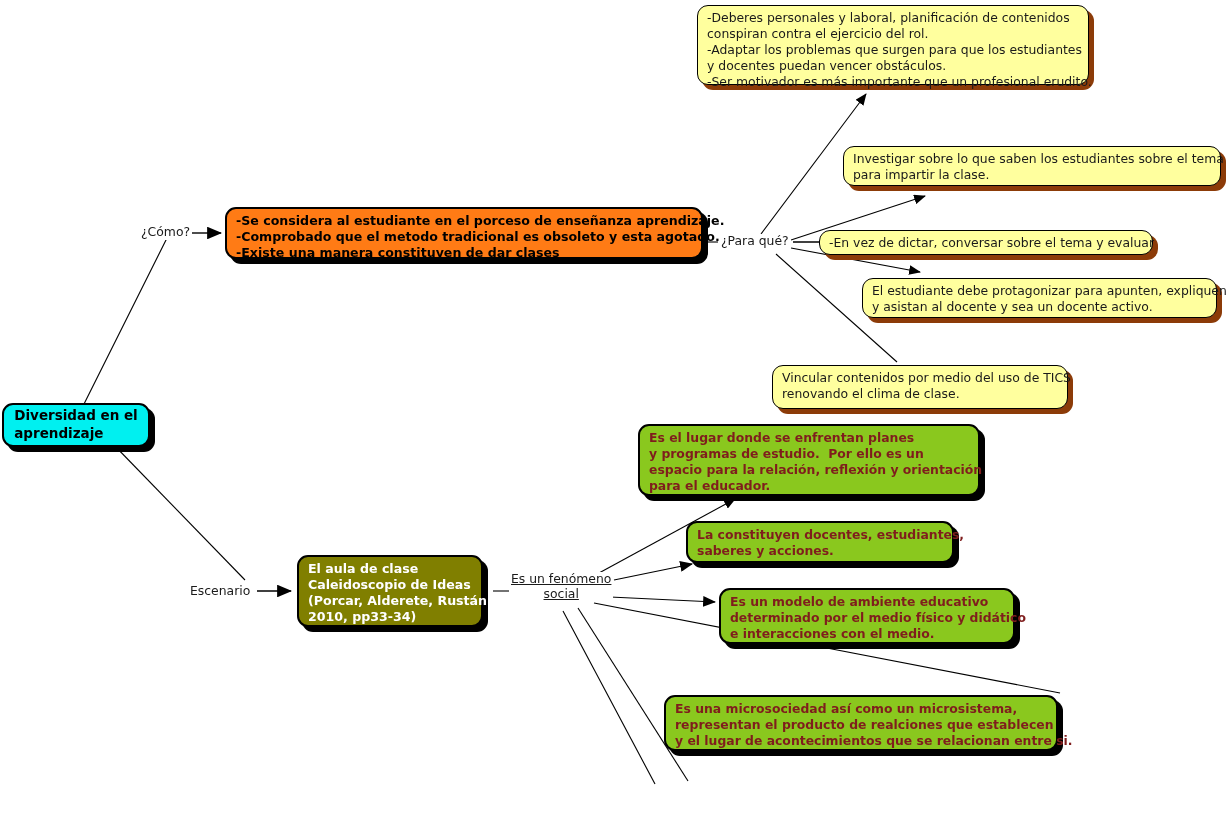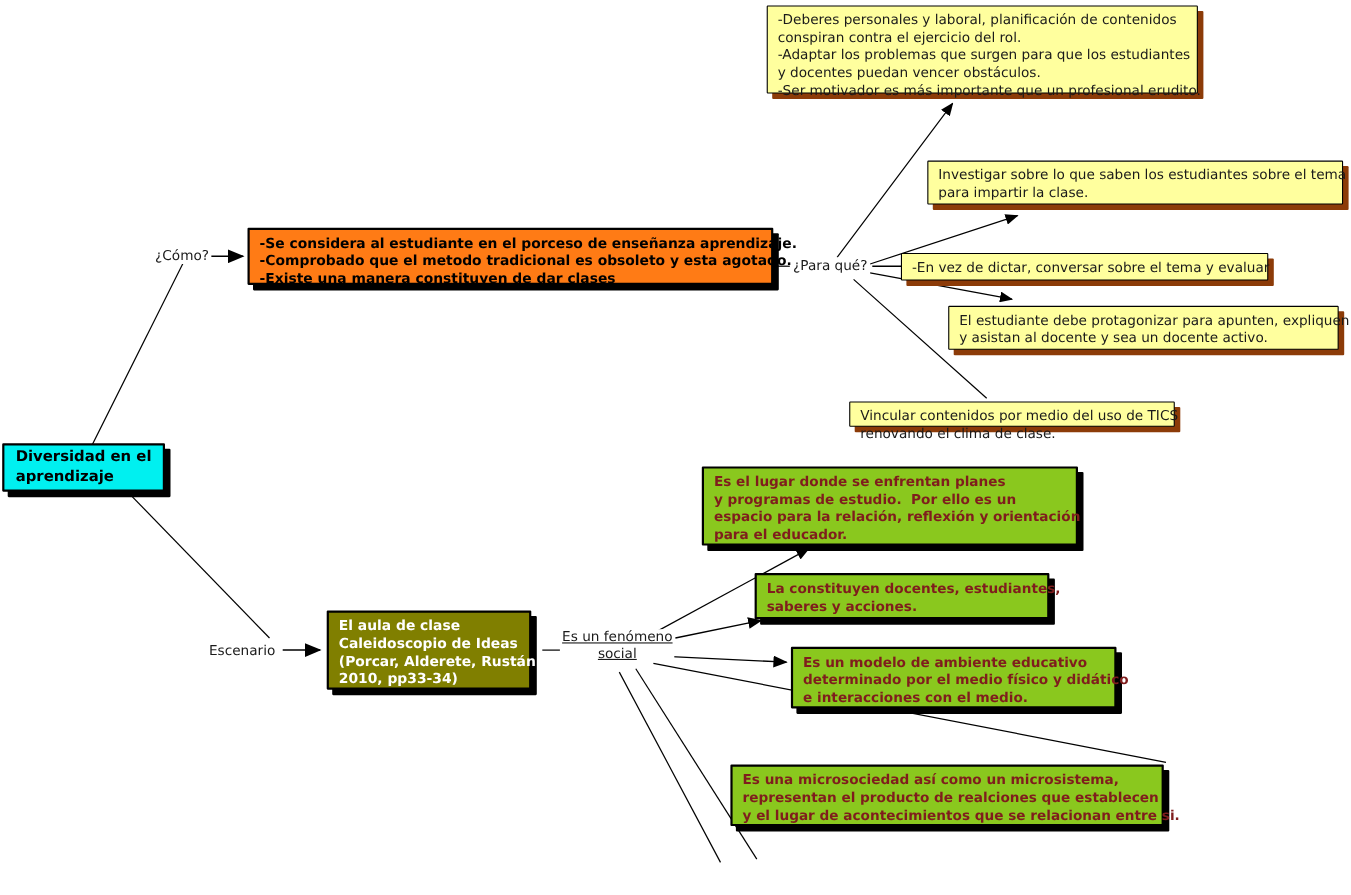--- a/index.html
+++ b/index.html
@@ -21,21 +21,21 @@
     position: absolute;
     left: 0;
     top: 0;
     width: 1228px;
     height: 814px;
     pointer-events: none;
   }
   .node {
     position: absolute;
     box-sizing: border-box;
-    border-radius: 1px;
+    border-radius: 11px;
     padding: 4px 9px 5px 9px;
     font-size: 12.5px;
     line-height: 1.28;
     white-space: pre;
     z-index: 5;
   }
   
   .node.root {
     background: #00f0f0;
     border: 2px solid #000000;
@@ -151,21 +151,21 @@
 -Ser motivador es más importante que un profesional erudito.</div>
 
   <div class="node yellow" style="left:843px; top:146px; width:378px; height:40px;">Investigar sobre lo que saben los estudiantes sobre el tema
 para impartir la clase.</div>
 
   <div class="node yellow" style="left:819px; top:230px; width:334px; height:25px;">-En vez de dictar, conversar sobre el tema y evaluar</div>
 
   <div class="node yellow" style="left:862px; top:278px; width:355px; height:40px;">El estudiante debe protagonizar para apunten, expliquen
 y asistan al docente y sea un docente activo.</div>
 
-  <div class="node yellow" style="left:772px; top:365px; width:296px; height:23px;">Vincular contenidos por medio del uso de TICS
+  <div class="node yellow" style="left:772px; top:365px; width:296px; height:44px;">Vincular contenidos por medio del uso de TICS
 renovando el clima de clase.</div>
 
   <div class="node green" style="left:638px; top:424px; width:342px; height:72px;">Es el lugar donde se enfrentan planes
 y programas de estudio.  Por ello es un
 espacio para la relación, reflexión y orientación
 para el educador.</div>
 
   <div class="node green" style="left:686px; top:521px; width:268px; height:42px;">La constituyen docentes, estudiantes,
 saberes y acciones.</div>
 

